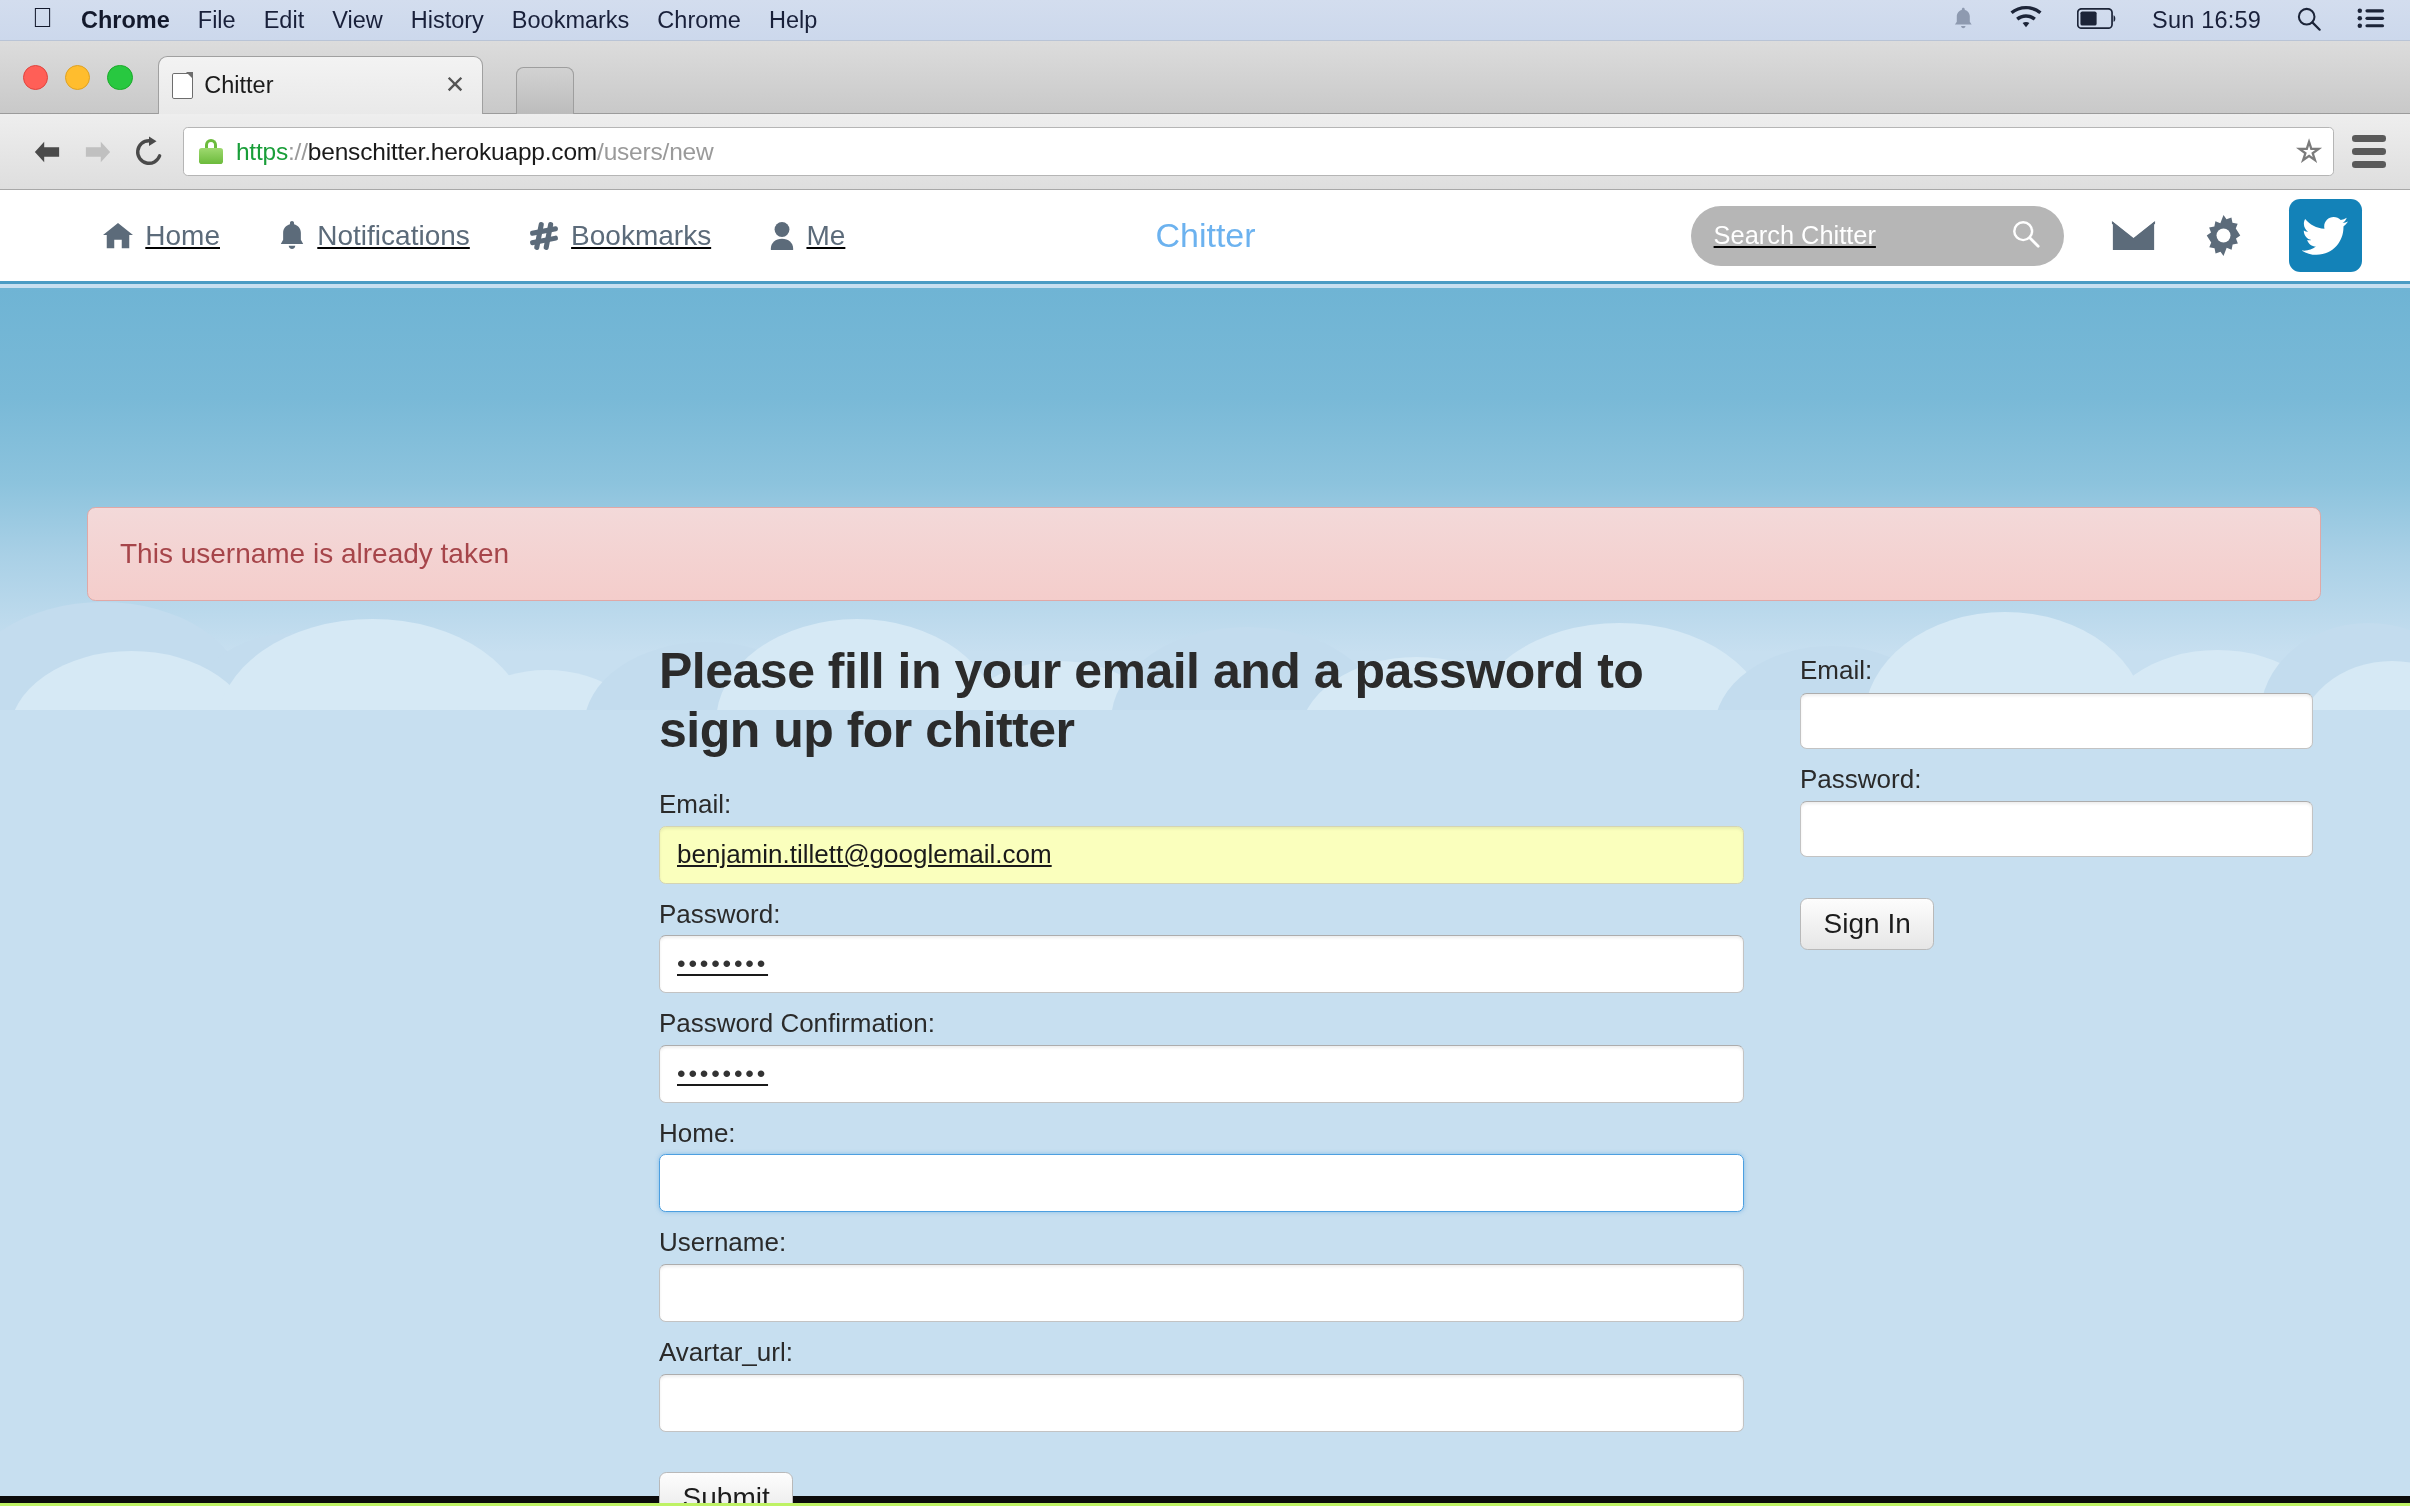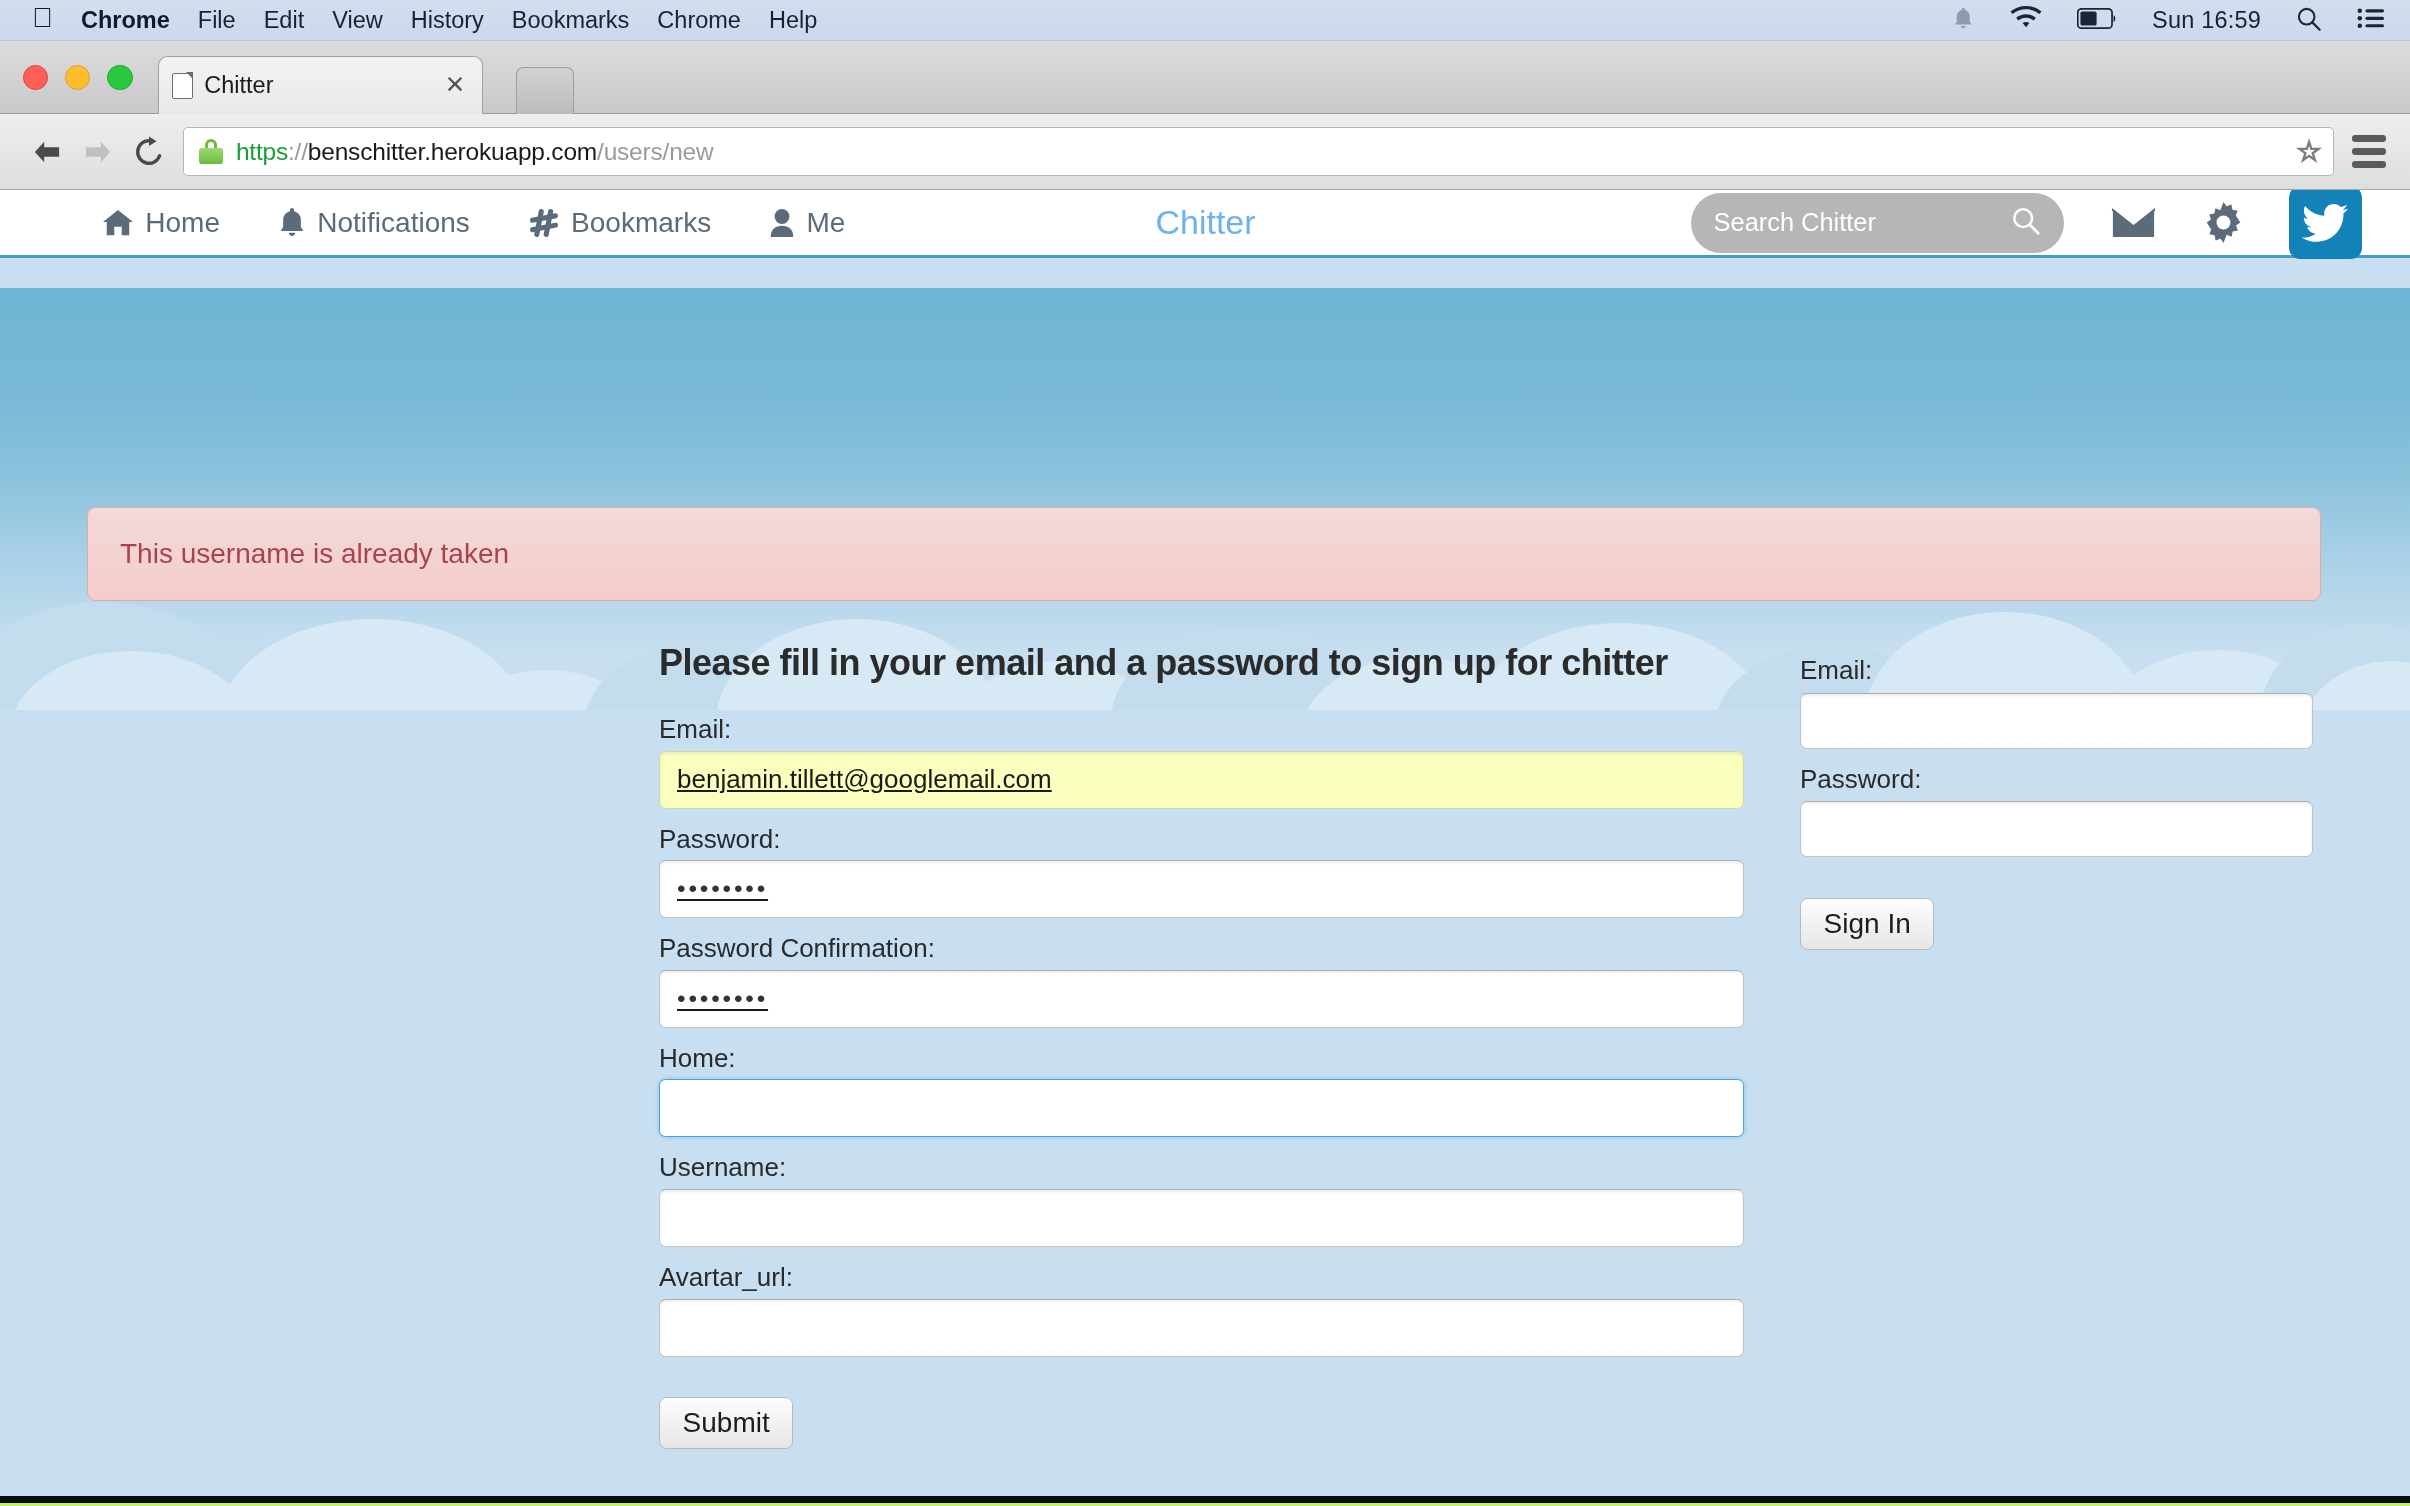--- a/index.html
+++ b/index.html
@@ -103,23 +103,23 @@
   .hamburger span { display: block; width: 34px; height: 6.6px; background: #5a5a5a; border-radius: 3.3px; }
 
   
   .viewport {
     position: relative; width: 2411px; height: 1313px; overflow: hidden;
     background: #c7dff0;
   }
 
   
   .appnav {
-    position: relative; height: 68px; background: #ffffff;
+    position: relative; height: 94px; background: #ffffff;
     border-bottom: 3.8px solid #4a9bc4;
-    display: flex; align-items: center; z-index: 5;
+    display: flex; align-items: center; z-index: 5; text-decoration: underline;
   }
   .nav-left { display: flex; align-items: center; margin-left: 102px; }
   .nav-link {
     display: flex; align-items: center; margin-right: 58px;
     font-size: 28px; color: #5c6b7a; white-space: nowrap;
   }
   .nav-link .ico { margin-right: 11.3px; display: flex; align-items: center; }
   .brand {
     position: absolute; left: 0; right: 0; text-align: center;
     font-size: 34px; color: #6cb2ef; pointer-events: none;
@@ -155,21 +155,21 @@
     background: linear-gradient(to bottom, #f3d9d9 0%, #f4cdcb 100%);
     border: 0.9px solid #e0a8a6; border-radius: 8.5px;
     display: flex; align-items: center; padding-left: 32px; z-index: 4;
   }
   .alert-text { font-size: 28px; color: #a6454a; }
 
   
   .content { position: absolute; top: 452px; left: 0; width: 2411px; z-index: 4; }
   .signup { position: absolute; left: 659px; top: 0; width: 1085px; }
   h1.heading {
-    font-size: 36px; font-weight: bold; color: #2b2b2b;
+    font-size: 50px; font-weight: bold; color: #2b2b2b;
     line-height: 1.17; letter-spacing: -0.5px; margin-bottom: 30px;
   }
   .field-label { font-size: 26px; color: #2a2a2a; margin-bottom: 5.6px; display: block; }
   .txt {
     width: 1085px; height: 58px; background: #ffffff;
     border: 0.9px solid #c3c3c3; border-top-color: #adadad; border-radius: 6.6px;
     font-size: 26px; color: #1a1a1a; padding: 0 17px;
     font-family: "Liberation Sans", sans-serif;
     box-shadow: inset 0 1.9px 2.8px rgba(0,0,0,.07);
     display: flex; align-items: center; margin-bottom: 15px; text-decoration: underline;

